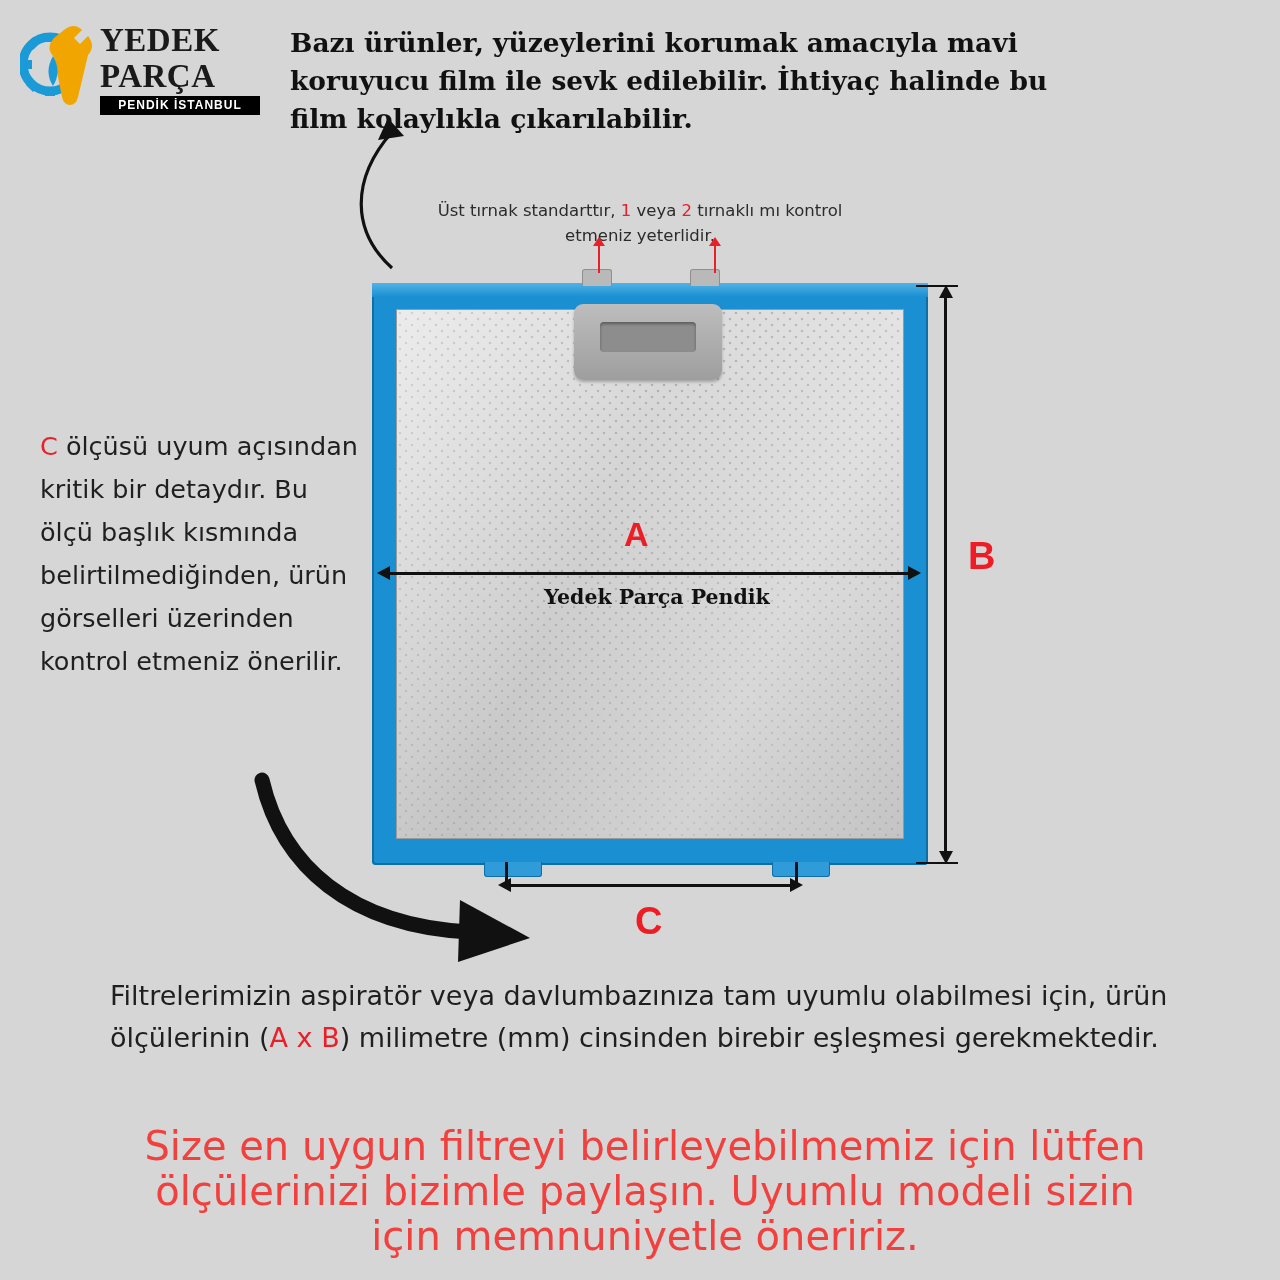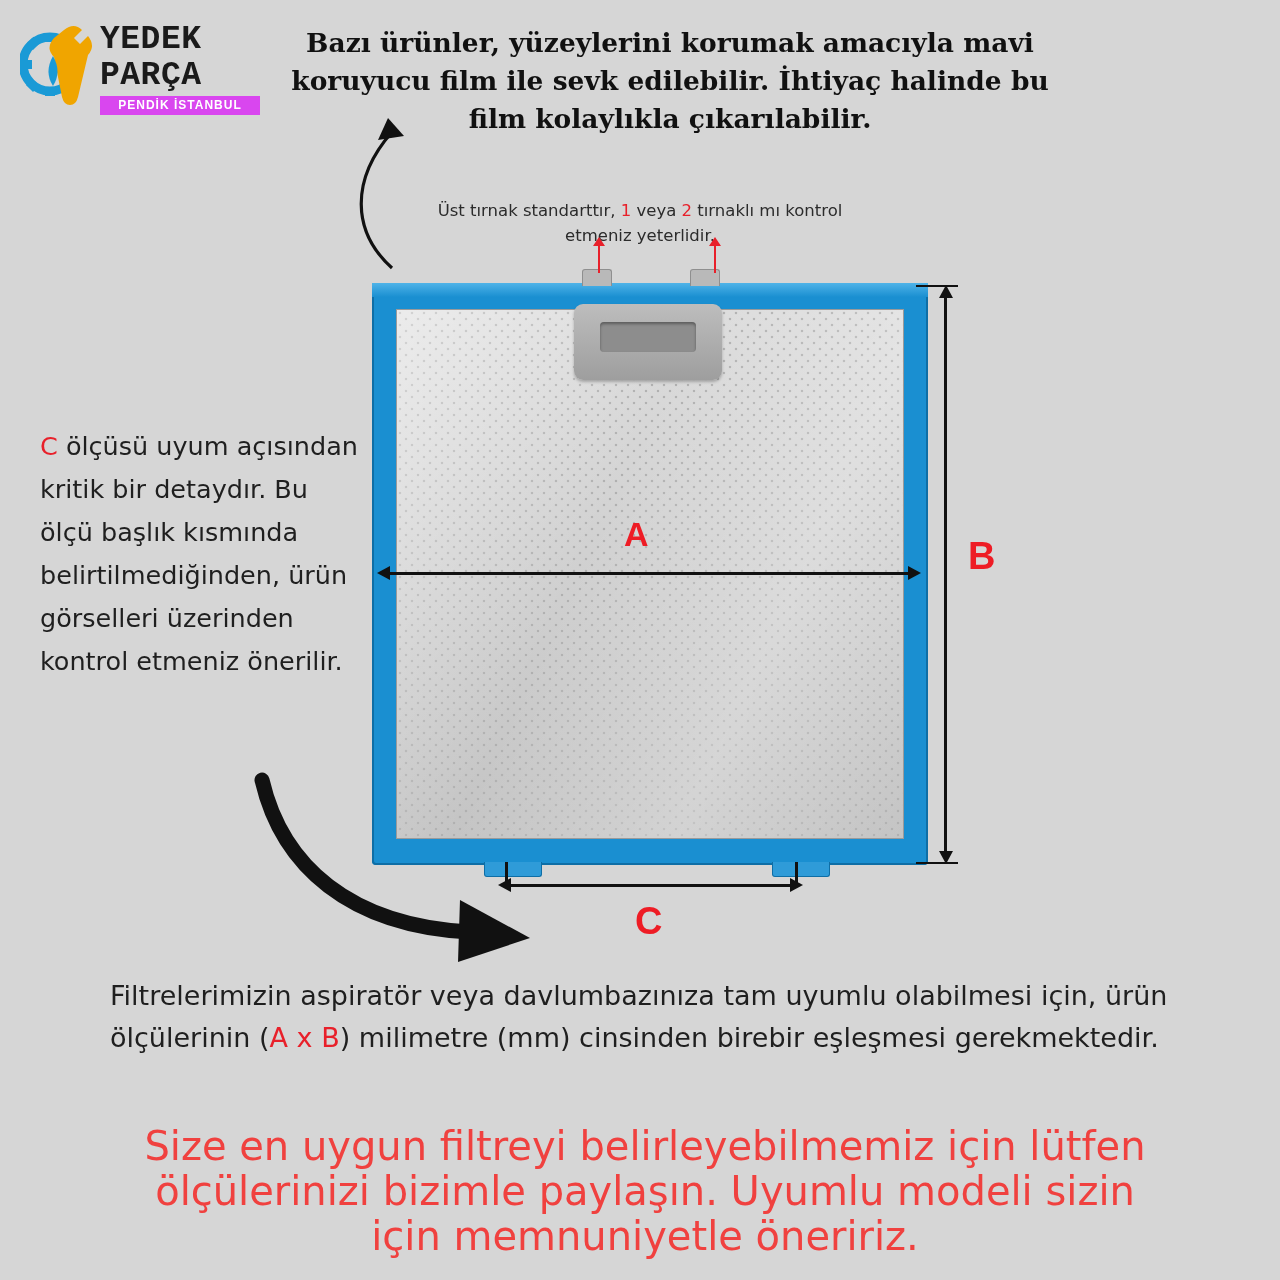--- a/index.html
+++ b/index.html
@@ -30,47 +30,46 @@
     width: 80px;
     height: 86px;
   }
   .logo-text {
     position: absolute;
     left: 86px;
     top: 14px;
     width: 165px;
   }
   .logo-line {
-    font-family: Liberation Mono, monospace;
+    font-family: Liberation Serif, serif;
     font-weight: bold;
     font-size: 33px;
     line-height: 36px;
     color: #1a1a1a;
     letter-spacing: 0.5px;
   }
   .logo-sub {
     margin-top: 2px;
-    background: #d946ef;
+    background: #000000;
     color: #ffffff;
     font-family: "Liberation Sans", sans-serif;
     font-weight: bold;
     font-size: 12px;
     letter-spacing: 1px;
     text-align: center;
     padding: 2px 0 3px 0;
     width: 160px;
   }
 
   
   .headline {
     position: absolute;
     left: 290px;
     top: 24px;
     width: 760px;
-    text-align: center;
     font-family: "DejaVu Serif", serif;
     font-weight: bold;
     font-size: 26.5px;
     line-height: 38px;
     color: #111111;
   }
 
   
   .top-note {
     position: absolute;
@@ -358,20 +357,21 @@
     <div class="mesh-sheen"></div>
   </div>
   <div class="tab-top t1"></div>
   <div class="tab-top t2"></div>
   <div class="tab-bot b1"></div>
   <div class="tab-bot b2"></div>
   <div class="handle">
     <div class="handle-slot"></div>
   </div>
   <div class="label-A">A</div>
+  <div class="watermark">Yedek Parça Pendik</div>
 </div>
 
 <div class="meas">
   <div class="line-h" style="left:390px; top:572px; width:520px;"></div>
   <div class="arrow arrow-left" style="left:377px; top:566px;"></div>
   <div class="arrow arrow-right" style="left:908px; top:566px;"></div>
 </div>
 
 <div class="meas">
   <div class="line-v" style="left:944px; top:296px; width:3px; height:556px;"></div>

